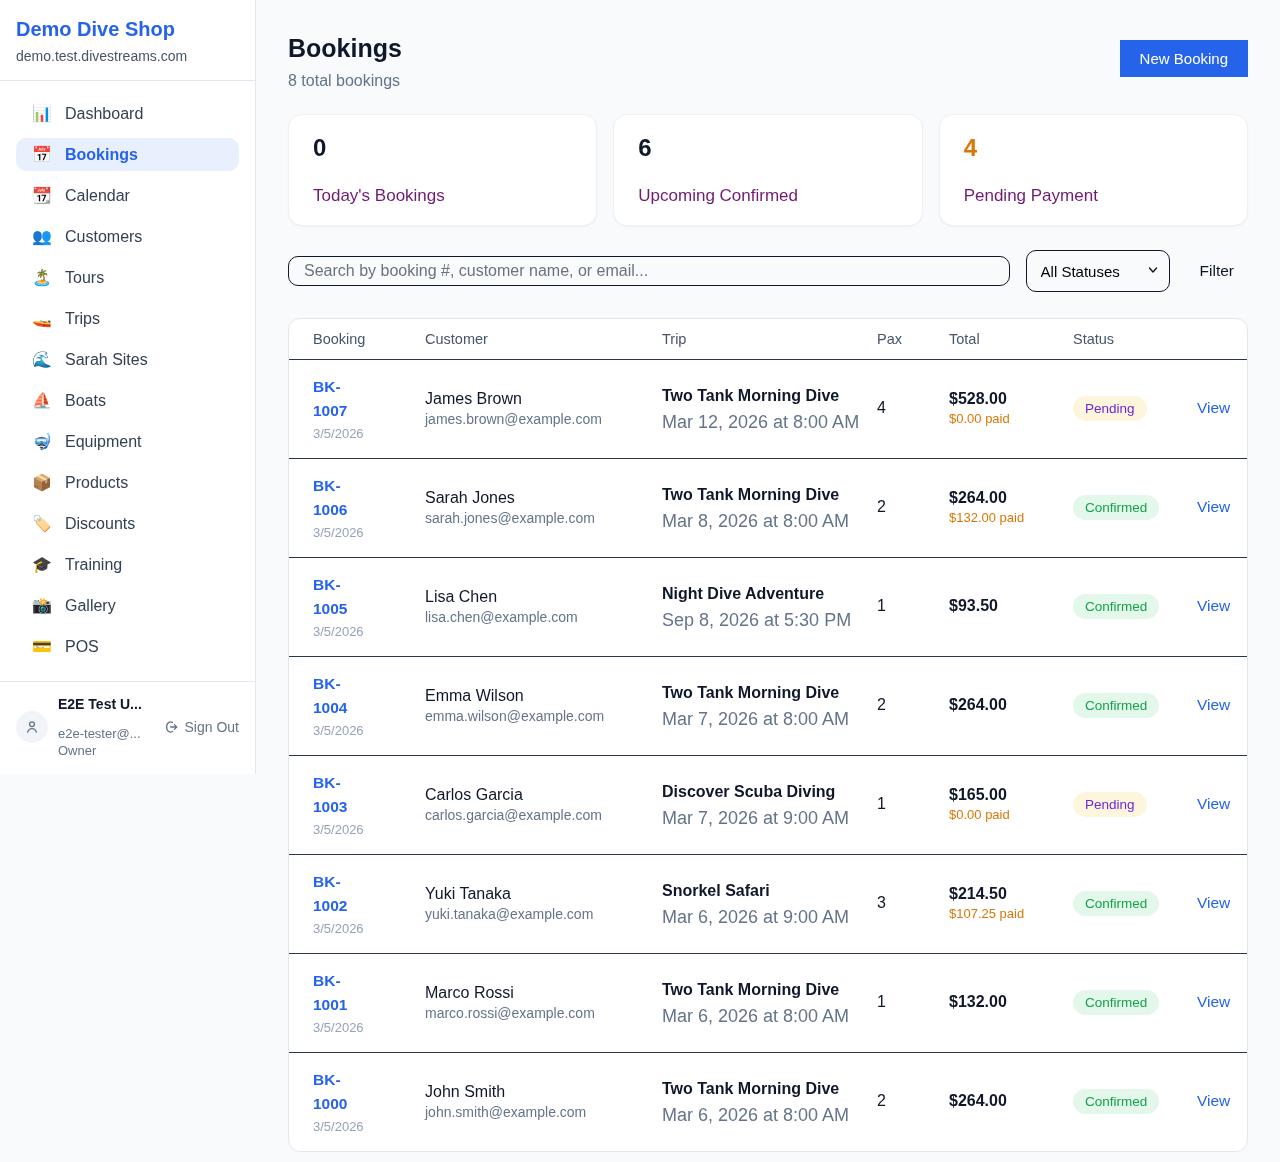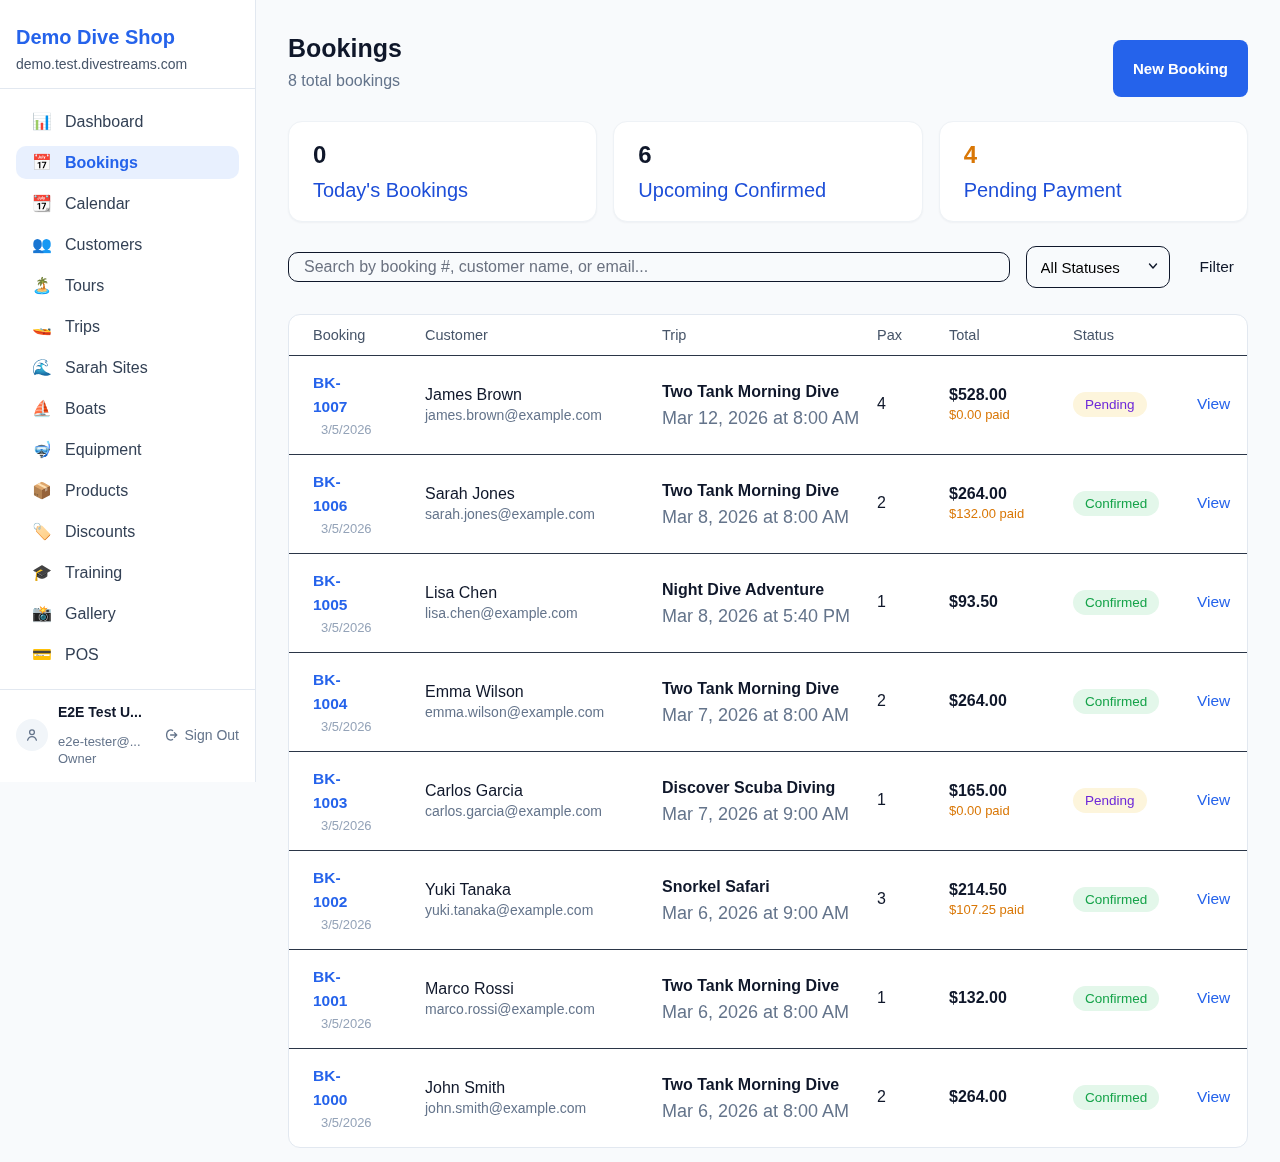--- a/index.html
+++ b/index.html
@@ -11,21 +11,21 @@
     min-height: 1162px;
   }
   .app { display: flex; align-items: flex-start; width: 1280px; }
 
   
   .sidebar {
     width: 256px; flex: 0 0 256px;
     background: #ffffff;
     border-right: 1px solid #e2e8f0;
   }
-  .brand { padding: 26px 16px 16px; border-bottom: 1px solid #e2e8f0; }
+  .brand { padding: 18px 16px 16px; border-bottom: 1px solid #e2e8f0; }
   .brand-name { font-size: 20px; font-weight: 700; color: #2563eb; }
   .brand-domain { font-size: 14px; color: #475569; margin-top: 7px; }
   .nav { padding: 16px 0 10px; }
   .nav-item {
     display: flex; align-items: center; gap: 13px;
     margin: 0 16px 8px; padding: 7px 16px;
     border-radius: 10px; cursor: pointer;
     font-size: 16px; color: #334155;
   }
   .nav-item .nav-icon { width: 20px; font-size: 16px; text-align: center; }
@@ -51,35 +51,35 @@
     white-space: nowrap;
   }
 
   
   .main { flex: 1; padding: 34px 32px 32px; min-width: 0; }
   .page-head { display: flex; justify-content: space-between; align-items: flex-start; }
   .page-title { font-size: 25px; font-weight: 700; color: #0f172a; }
   .page-subtitle { font-size: 16px; color: #64748b; margin-top: 9px; }
   .btn-primary {
     background: #2563eb; color: #ffffff;
-    border: none; border-radius: 8px;
-    padding: 20px 20px; font-size: 15px; font-weight: 700;
+    border: none; border-radius: 0;
+    padding: 10px 20px; font-size: 15px; font-weight: 400;
     font-family: inherit; cursor: pointer; margin-top: 6px;
   }
 
   .stats { display: flex; gap: 16px; margin-top: 24px; }
   .stat-card {
     flex: 1; background: #ffffff;
     border: 1px solid #eef2f6; border-radius: 14px;
     padding: 19px 24px;
     box-shadow: 0 1px 2px rgba(15,23,42,0.04);
   }
   .stat-value { font-size: 24px; font-weight: 700; color: #0f172a; }
   .stat-value.warn { color: #d97706; }
-  .stat-label { font-size: 20px; color: #1d4ed8; margin-top: 10px; }
+  .stat-label { font-size: 17px; color: #701a75; margin-top: 24px; }
 
   .filter-row { display: flex; align-items: center; gap: 16px; margin-top: 24px; }
   .search-input {
     flex: 1; height: 30px;
     border: 1px solid #0f172a; border-radius: 10px;
     padding: 0 15px; font-size: 16px; font-family: inherit;
     color: #0f172a; background: #f8fafc00; background-color: transparent;
   }
   .search-input::placeholder { color: #6b7280; }
   .select-wrap { position: relative; }
@@ -110,21 +110,21 @@
     align-items: center;
   }
   .thead { height: 40px; }
   .thead .th { font-size: 14.5px; color: #475569; font-weight: 500; }
   .tbody-row { border-top: 1px solid #2b3648; min-height: 99px; padding-top: 12px; padding-bottom: 14px; }
   .bk-link {
     color: #2563eb; font-weight: 600; font-size: 15.5px;
     text-decoration: none; display: inline-block; max-width: 58px;
     line-height: 1.55; cursor: pointer;
   }
-  .bk-date { font-size: 13px; color: #94a3b8; margin-top: 3px; margin-left: 8px; }
+  .bk-date { font-size: 13px; color: #94a3b8; margin-top: 3px; }
   .cust-name { font-size: 16px; color: #0f172a; }
   .cust-email { font-size: 14px; color: #64748b; margin-top: 3px; }
   .trip-name { font-size: 16px; font-weight: 600; color: #0f172a; max-width: 180px; line-height: 1.5; }
   .trip-date { font-size: 18px; color: #64748b; margin-top: 4px; }
   .pax-val { font-size: 16px; color: #0f172a; }
   .total-val { font-size: 16px; font-weight: 700; color: #0f172a; }
   .paid-val { font-size: 13px; color: #d97706; margin-top: 3px; max-width: 90px; }
   .badge {
     display: inline-block; padding: 5px 12px;
     border-radius: 999px; font-size: 13.5px;
@@ -341,21 +341,21 @@
     <div>
       <a class="bk-link">BK-1005</a>
       <div class="bk-date">3/5/2026</div>
     </div>
     <div>
       <div class="cust-name">Lisa Chen</div>
       <div class="cust-email">lisa.chen@example.com</div>
     </div>
     <div>
       <div class="trip-name">Night Dive Adventure</div>
-      <div class="trip-date">Mar 8, 2026 at 5:40 PM</div>
+      <div class="trip-date">Sep 8, 2026 at 5:30 PM</div>
     </div>
     <div class="pax-val">1</div>
     <div>
       <div class="total-val">$93.50</div>
 
     </div>
     <div>
       <span class="badge confirmed">Confirmed</span>
     </div>
     <div>

